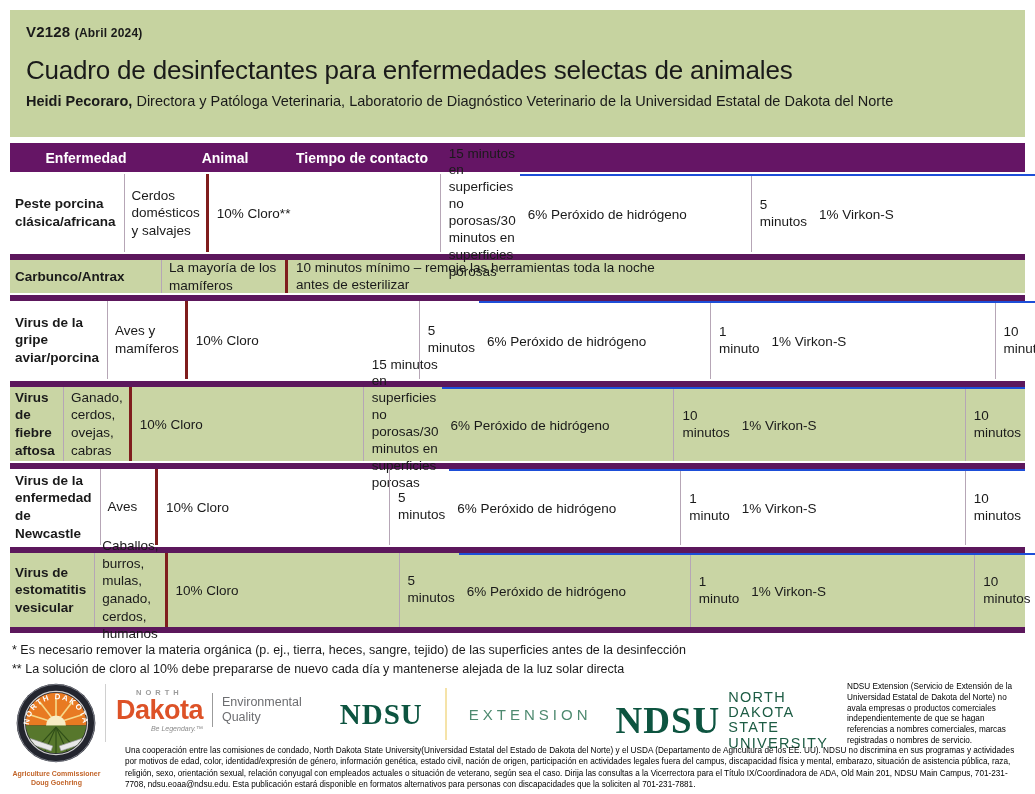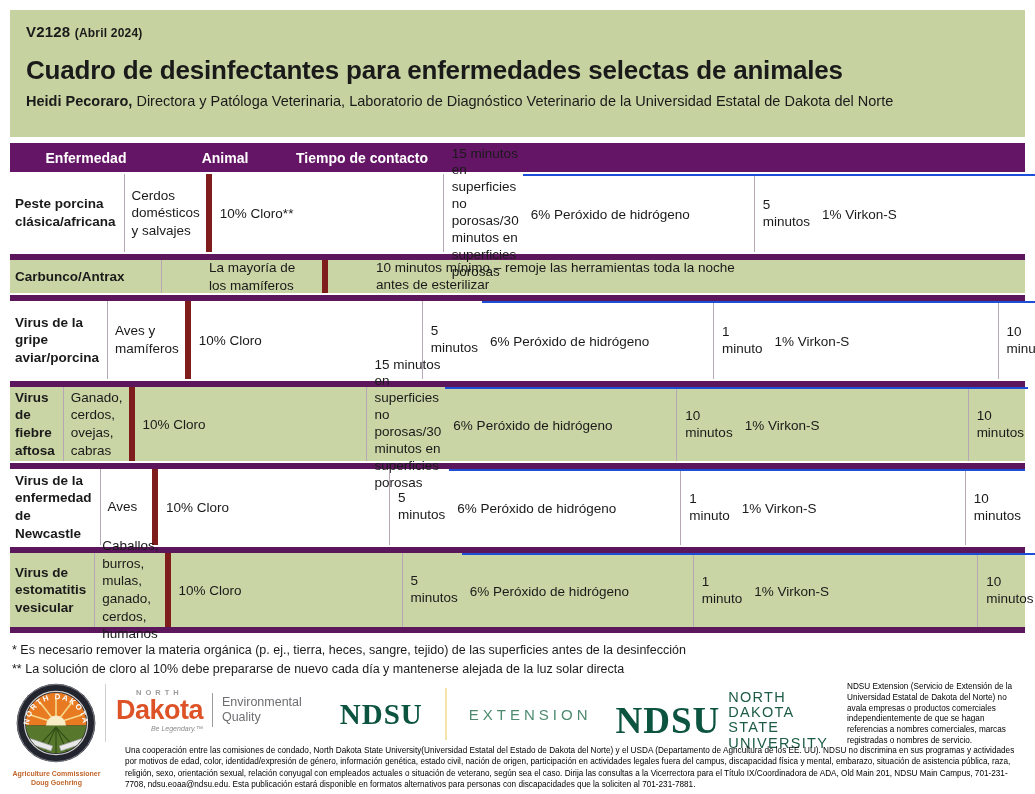--- a/index.html
+++ b/index.html
@@ -14,48 +14,48 @@
   }
   
   .band {
     margin: 10px 10px 0 10px;
     height: 127px;
     background: #c6d3a0;
     padding: 13px 16px 0 16px;
   }
   .doc-code-line { font-size: 15px; font-weight: 600; letter-spacing: .2px; }
   .doc-code-line .date { font-size: 12px; font-weight: 600; }
-  .band h1 { font-size: 26px; font-weight: bold; letter-spacing: -0.2px; margin-top: 15px; }
+  .band h1 { font-size: 26px; font-weight: normal; letter-spacing: -0.2px; margin-top: 15px; }
   .band .subtitle { font-size: 14.5px; margin-top: 7px; }
   .band .subtitle b { font-weight: bold; }
 
   
   .tbl { margin: 6px 10px 0 10px; font-size: 13.5px; }
   .thead {
     display: flex; height: 29px; background: #651565; color: #ffffff;
     font-weight: bold; font-size: 14px; align-items: center;
     margin-bottom: 2px;
   }
   .thead .c1 { width: 152px; text-align: center; }
   .thead .c2 { width: 126px; text-align: center; }
   .thead .c3 { width: 232px; padding-left: 8px; }
   .thead .c4 { flex: 1; padding-left: 8px; }
 
   .group { display: flex; align-items: stretch; }
   .group.green { background: #c9d5a4; }
-  .g0 { height: 78px; } .g1 { height: 33px; gap: 40px; } .g2 { height: 78px; }
+  .g0 { height: 78px; } .g1 { height: 33px; } .g2 { height: 78px; }
   .g3 { height: 74px; } .g4 { height: 76px; } .g5 { height: 74px; }
 
   .cell-disease {
     width: 152px; border-right: 1px solid #b6a6b6;
     display: flex; flex-direction: column; justify-content: center;
     padding: 3px 8px 3px 5px; font-weight: bold; line-height: 1.3;
   }
   .cell-animal {
-    width: 126px; border-right: 6px solid #7f1d1d;
+    width: 126px; border-right: 3px solid #7f1d1d;
     display: flex; flex-direction: column; justify-content: center;
     padding: 3px 6px 3px 7px; line-height: 1.3;
   }
   .subrows { flex: 1; display: flex; flex-direction: row; }
   .subrow { flex: 1; display: flex; align-items: stretch; }
   .subrow + .subrow { border-top: 2px solid #1d4ed8; }
   .cell-dis {
     width: 232px; border-right: 1px solid #b6a6b6;
     display: flex; align-items: center; padding-left: 8px;
   }

